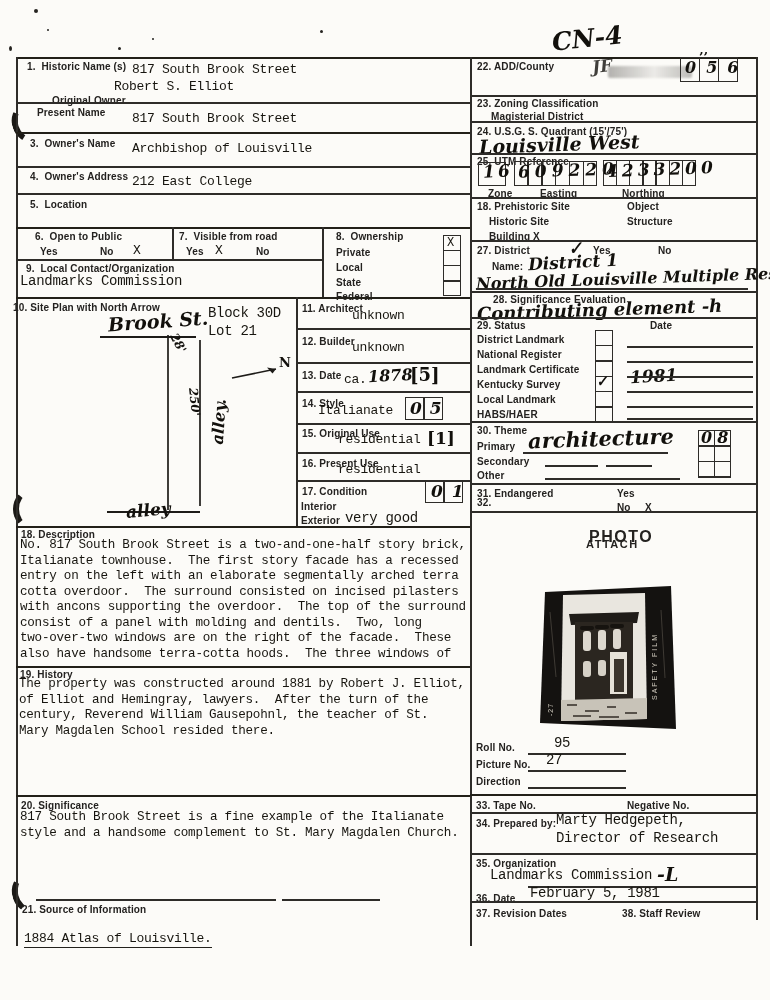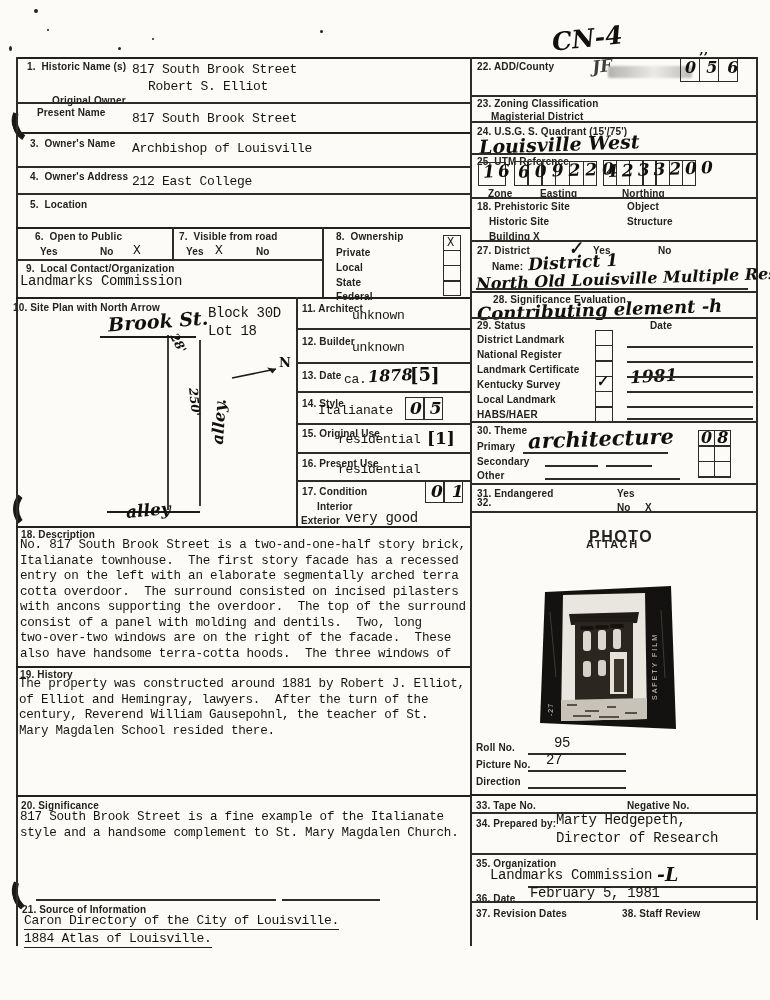--- a/index.html
+++ b/index.html
@@ -42,21 +42,21 @@
 
   <div class="hw" style="left:552px;top:24px;font-size:25px;transform:rotate(-6deg)">CN-4</div>
 
   <div class="hl2" style="left:16px;top:57px;width:741px"></div>
   <div class="vl" style="left:16px;top:57px;height:889px"></div>
   <div class="vl" style="left:470px;top:57px;height:889px"></div>
   <div class="vl" style="left:756px;top:57px;height:863px"></div>
 
   <div class="lbl" style="left:27px;top:61px">1.  Historic Name (s)</div>
   <div class="typed" style="left:132px;top:62px">817 South Brook Street</div>
-  <div class="typed" style="left:148px;top:79px">Robert S. Elliot</div>
+  <div class="typed" style="left:114px;top:79px">Robert S. Elliot</div>
   <div class="lbl" style="left:52px;top:95px">Original Owner</div>
   <div class="hl" style="left:16px;top:102px;width:454px"></div>
 
   <div class="lbl" style="left:37px;top:107px">Present Name</div>
   <div class="typed" style="left:132px;top:111px">817 South Brook Street</div>
   <div class="hl2" style="left:16px;top:132px;width:454px"></div>
 
   <div class="lbl" style="left:30px;top:138px">3.  Owner's Name</div>
   <div class="typed" style="left:132px;top:141px">Archbishop of Louisville</div>
   <div class="hl" style="left:16px;top:166px;width:454px"></div>
@@ -88,21 +88,21 @@
   <div class="bx" style="left:443px;top:235px;width:18px;height:61px;background:repeating-linear-gradient(to bottom,transparent 0,transparent 13.8px,#2e2c29 13.8px,#2e2c29 15.2px)"></div>
   <div class="typed" style="left:447px;top:236px;font-size:12px">X</div>
   <div class="hl" style="left:16px;top:259px;width:306px"></div>
 
   <div class="lbl" style="left:26px;top:263px">9.  Local Contact/Organization</div>
   <div class="typed" style="left:20px;top:274px;font-size:14px">Landmarks Commission</div>
   <div class="hl2" style="left:16px;top:297px;width:454px"></div>
 
   <div class="lbl" style="left:13px;top:302px">10. Site Plan with North Arrow</div>
   <div class="typed" style="left:208px;top:306px;font-size:14px">Block 30D</div>
-  <div class="typed" style="left:208px;top:324px;font-size:14px">Lot 18</div>
+  <div class="typed" style="left:208px;top:324px;font-size:14px">Lot 21</div>
   <div class="hw" style="left:108px;top:310px;font-size:19px;transform:rotate(-4deg)">Brook St.</div>
   <svg style="position:absolute;left:90px;top:300px" width="220" height="225" viewBox="0 0 220 225">
     <path d="M10,37 H106" stroke="#1d1b18" stroke-width="1.8" fill="none"></path>
     <path d="M78,35 V210" stroke="#1d1b18" stroke-width="1.7" fill="none"></path>
     <path d="M110,40 V206" stroke="#1d1b18" stroke-width="1.7" fill="none"></path>
     <path d="M17,212 H110" stroke="#1d1b18" stroke-width="1.8" fill="none"></path>
     <path d="M142,78 L186,69" stroke="#1d1b18" stroke-width="1.6" fill="none"></path>
     <path d="M186,69 l-9,-1.5 l5.5,6 z" fill="#1d1b18"></path>
   </svg>
   <div class="hw" style="left:168px;top:336px;font-size:12px;transform:rotate(62deg)">28'</div>
@@ -137,21 +137,21 @@
   <div class="hw" style="left:427px;top:428px;font-size:17px;font-style:normal">[1]</div>
   <div class="hl" style="left:296px;top:452px;width:174px"></div>
 
   <div class="lbl" style="left:302px;top:458px">16. Present Use</div>
   <div class="typed" style="left:338px;top:462px">residential</div>
   <div class="hl" style="left:296px;top:480px;width:174px"></div>
 
   <div class="lbl" style="left:302px;top:486px">17. Condition</div>
   <div class="bx" style="left:425px;top:480px;width:38px;height:23px;background:repeating-linear-gradient(to right,transparent 0,transparent 17.3px,#2e2c29 17.3px,#2e2c29 18.7px)"></div>
   <div class="hw" style="left:431px;top:481px;font-size:17px;letter-spacing:9px">01</div>
-  <div class="lbl" style="left:317px;top:501px">Interior</div>
+  <div class="lbl" style="left:301px;top:501px">Interior</div>
   <div class="lbl" style="left:301px;top:515px">Exterior</div>
   <div class="typed" style="left:345px;top:511px;font-size:14px">very good</div>
 
   <div class="hl2" style="left:16px;top:526px;width:454px"></div>
   <div class="lbl" style="left:21px;top:529px">18. Description</div>
   <div class="typed body" style="left:20px;top:538px">No. 817 South Brook Street is a two-and-one-half story brick,
 Italianate townhouse.  The first story facade has a recessed
 entry on the left with an elaborate segmentally arched terra
 cotta overdoor.  The surround consisted on incised pilasters
 with ancons supporting the overdoor.  The top of the surround
@@ -167,21 +167,20 @@
 Mary Magdalen School resided there.</div>
   <div class="hl2" style="left:16px;top:795px;width:454px"></div>
 
   <div class="lbl" style="left:21px;top:800px">20. Significance</div>
   <div class="typed body" style="left:20px;top:810px">817 South Brook Street is a fine example of the Italianate
 style and a handsome complement to St. Mary Magdalen Church.</div>
 
   <div class="hl" style="left:36px;top:899px;width:240px"></div>
   <div class="hl" style="left:282px;top:899px;width:98px"></div>
   <div class="lbl" style="left:22px;top:904px">21. Source of Information</div>
-  <div class="typed" style="left:24px;top:913px"><span class="uline">Caron Directory of the City of Louisville.</span></div>
   <div class="typed" style="left:24px;top:931px"><span class="uline">1884 Atlas of Louisville.</span></div>
 
   <div class="lbl" style="left:477px;top:61px">22. ADD/County</div>
   <div class="hw" style="left:592px;top:56px;font-size:17px;opacity:.8;transform:rotate(-6deg)">JF</div>
   <div class="smudge" style="left:608px;top:66px;width:84px;height:12px"></div>
   <div class="hw" style="left:699px;top:50px;font-size:13px;font-style:normal">’’</div>
   <div class="bx" style="left:680px;top:57px;width:58px;height:25px;background:repeating-linear-gradient(to right,transparent 0,transparent 17.8px,#2e2c29 17.8px,#2e2c29 19.2px)"></div>
   <div class="hw" style="left:685px;top:58px;font-size:16px;letter-spacing:10px">056</div>
   <div class="hl" style="left:470px;top:95px;width:287px"></div>
 

